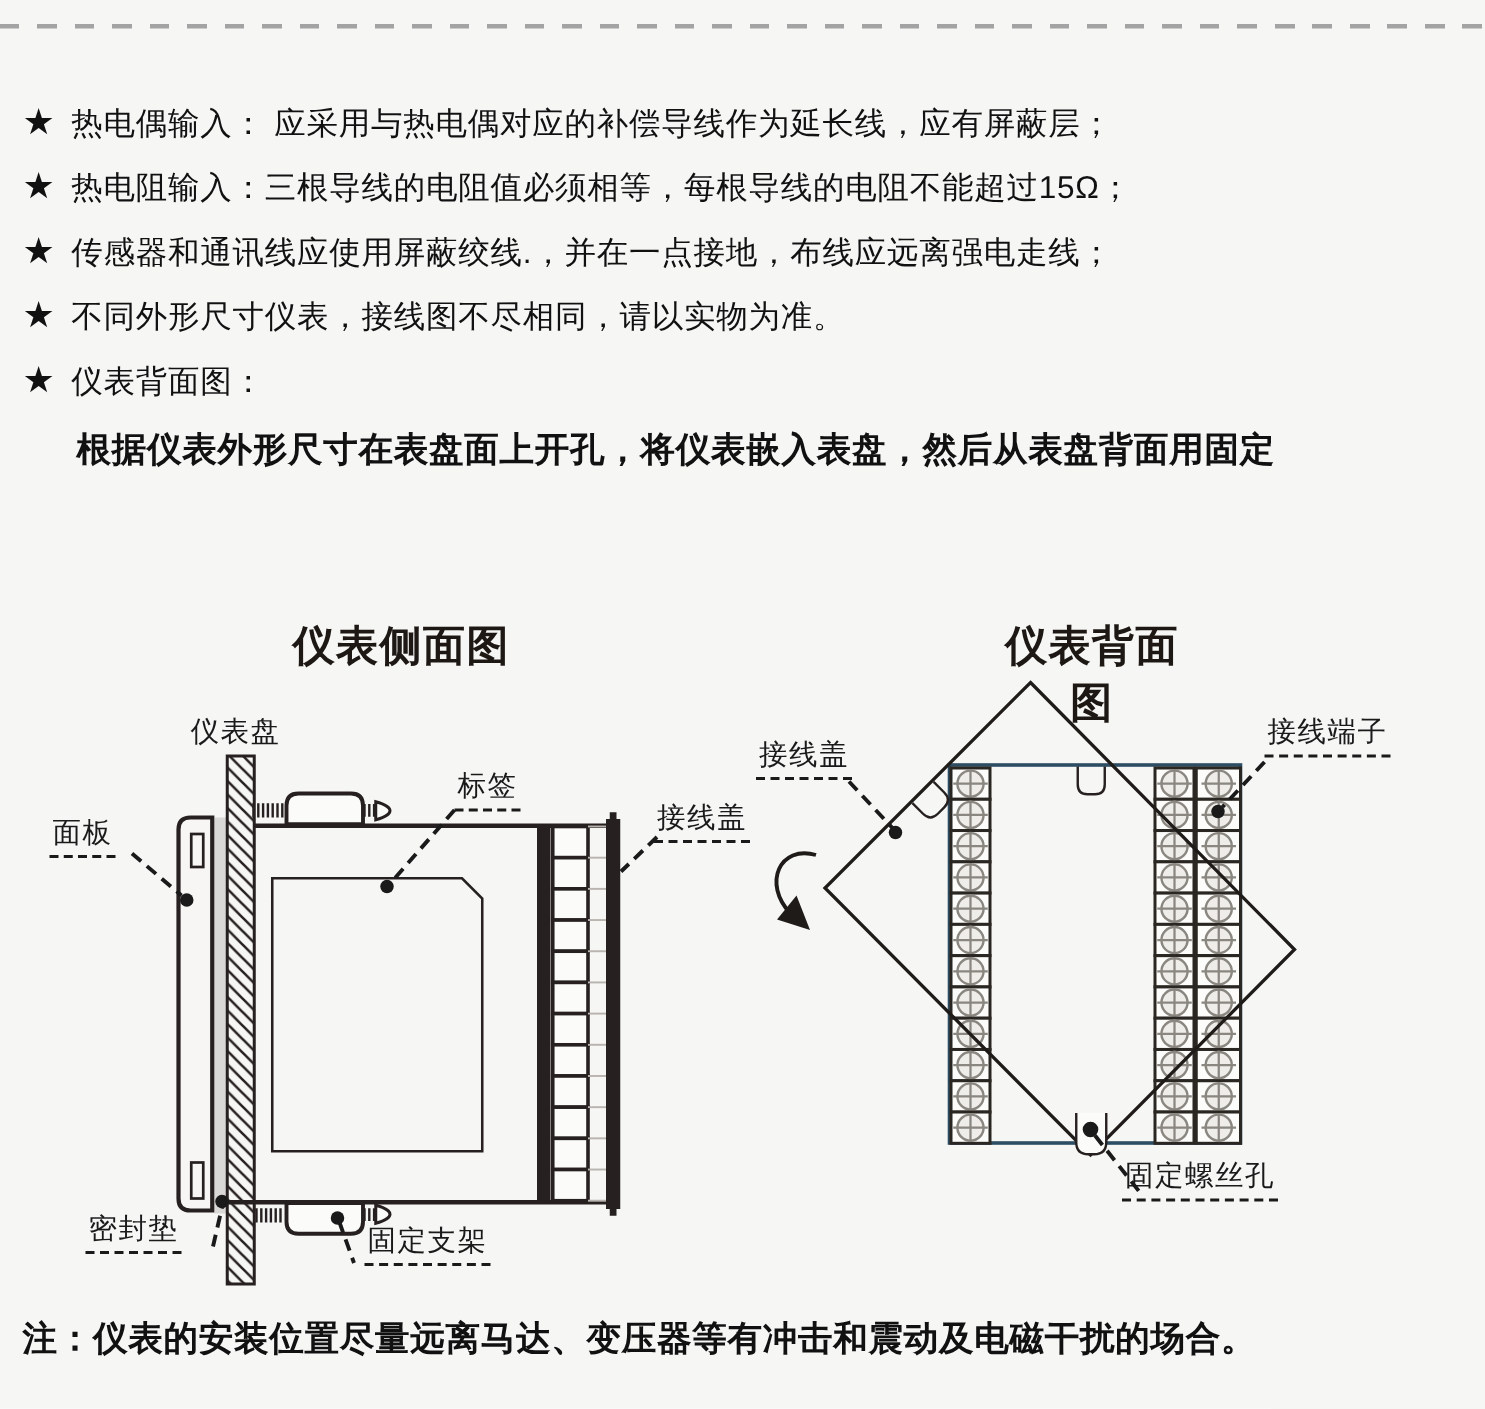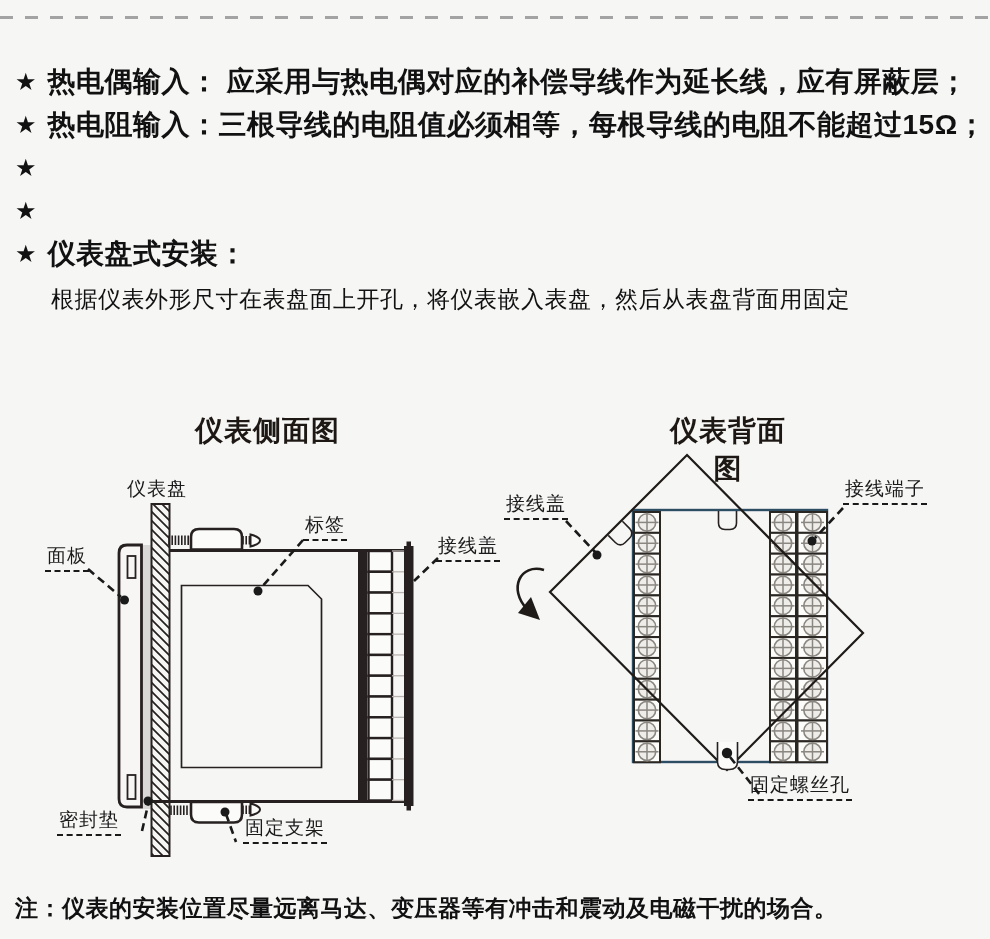--- a/index.html
+++ b/index.html
@@ -8,27 +8,27 @@
     background:#f6f6f5;color:#111;
     font-family:"Liberation Sans","DejaVu Sans",sans-serif;
   }
   .sep{
     position:absolute;left:0;top:16px;width:990px;height:3px;
     background:repeating-linear-gradient(90deg,#a3a3a3 0 13px,transparent 13px 25px);
   }
   .bullets{position:absolute;left:15px;top:60px;width:965px;}
   .bullet-row{display:flex;align-items:center;height:43px;gap:11px;}
   .star{font-size:24px;line-height:1;color:#111;}
-  .btext{font-size:28px;font-weight:700;white-space:nowrap;letter-spacing:.5px;}
+  .btext{font-size:21px;font-weight:400;white-space:nowrap;letter-spacing:.5px;}
   .para{position:absolute;left:5px;top:284px;width:982px;}
-  .pline{font-size:23px;font-weight:400;line-height:31px;white-space:nowrap;letter-spacing:.5px;}
+  .pline{font-size:23px;font-weight:700;line-height:31px;white-space:nowrap;letter-spacing:.5px;}
   .pline.indent{text-indent:46px;}
   .note{
     position:absolute;left:15px;top:877px;font-size:23px;font-weight:700;
-    white-space:nowrap;letter-spacing:.5px;margin-top:16px;
+    white-space:nowrap;letter-spacing:.5px;
   }
   .dtitle{
     position:absolute;font-family:"Liberation Serif","DejaVu Serif",serif;
     font-size:28px;font-weight:700;color:#1d1814;text-align:center;letter-spacing:1px;
   }
   .dlabel{
     position:absolute;font-size:19px;font-weight:500;color:#1a1a1a;
     letter-spacing:1px;white-space:nowrap;line-height:1.15;
   }
   .dlabel.u{border-bottom:2.5px dashed #1a1a1a;padding:0 2px 3px 2px;}
@@ -45,27 +45,29 @@
     <div class="bullet-row">
       <span class="star">★</span>
       <span class="btext">热电偶输入： 应采用与热电偶对应的补偿导线作为延长线，应有屏蔽层；</span>
     </div>
     <div class="bullet-row">
       <span class="star">★</span>
       <span class="btext">热电阻输入：三根导线的电阻值必须相等，每根导线的电阻不能超过15Ω；</span>
     </div>
     <div class="bullet-row">
       <span class="star">★</span>
-    </div>
-    <div class="bullet-row">
-      <span class="star">★</span>
-    </div>
-    <div class="bullet-row">
-      <span class="star">★</span>
-      <span class="btext">仪表盘式安装：</span>
+      <span class="btext">传感器和通讯线应使用屏蔽绞线.，并在一点接地，布线应远离强电走线；</span>
+    </div>
+    <div class="bullet-row">
+      <span class="star">★</span>
+      <span class="btext">不同外形尺寸仪表，接线图不尽相同，请以实物为准。</span>
+    </div>
+    <div class="bullet-row">
+      <span class="star">★</span>
+      <span class="btext">仪表背面图：</span>
     </div>
   </div>
 
   <div class="para">
     <div class="pline indent">根据仪表外形尺寸在表盘面上开孔，将仪表嵌入表盘，然后从表盘背面用固定</div>
   </div>
 
   <svg id="diagram-svg" width="990" height="939" viewBox="0 0 990 939">
     <defs>
       <pattern id="hatch" patternUnits="userSpaceOnUse" width="9" height="9">
@@ -326,21 +328,21 @@
     <g fill="#1a1a1a">
       <circle cx="597" cy="555" r="4.5"></circle>
       <circle cx="812" cy="541" r="4.5"></circle>
     </g>
   </svg>
 
   <div class="dtitle" style="left:195px;top:412px;width:145px">仪表侧面图</div>
   <div class="dtitle" style="left:658px;top:412px;width:140px">仪表背面图</div>
 
   <div class="dlabel" style="left:127px;top:478px">仪表盘</div>
-  <div class="dlabel u" style="left:45px;top:545px">面板</div>
+  <div class="dlabel u" style="left:33px;top:545px">面板</div>
   <div class="dlabel u" style="left:303px;top:514px">标签</div>
   <div class="dlabel u" style="left:436px;top:535px">接线盖</div>
   <div class="dlabel u" style="left:57px;top:809px">密封垫</div>
   <div class="dlabel u" style="left:243px;top:817px">固定支架</div>
   <div class="dlabel u" style="left:504px;top:493px">接线盖</div>
   <div class="dlabel u" style="left:843px;top:478px">接线端子</div>
   <div class="dlabel u" style="left:748px;top:774px">固定螺丝孔</div>
 
   <div class="note">注：仪表的安装位置尽量远离马达、变压器等有冲击和震动及电磁干扰的场合。</div>
 </div>

